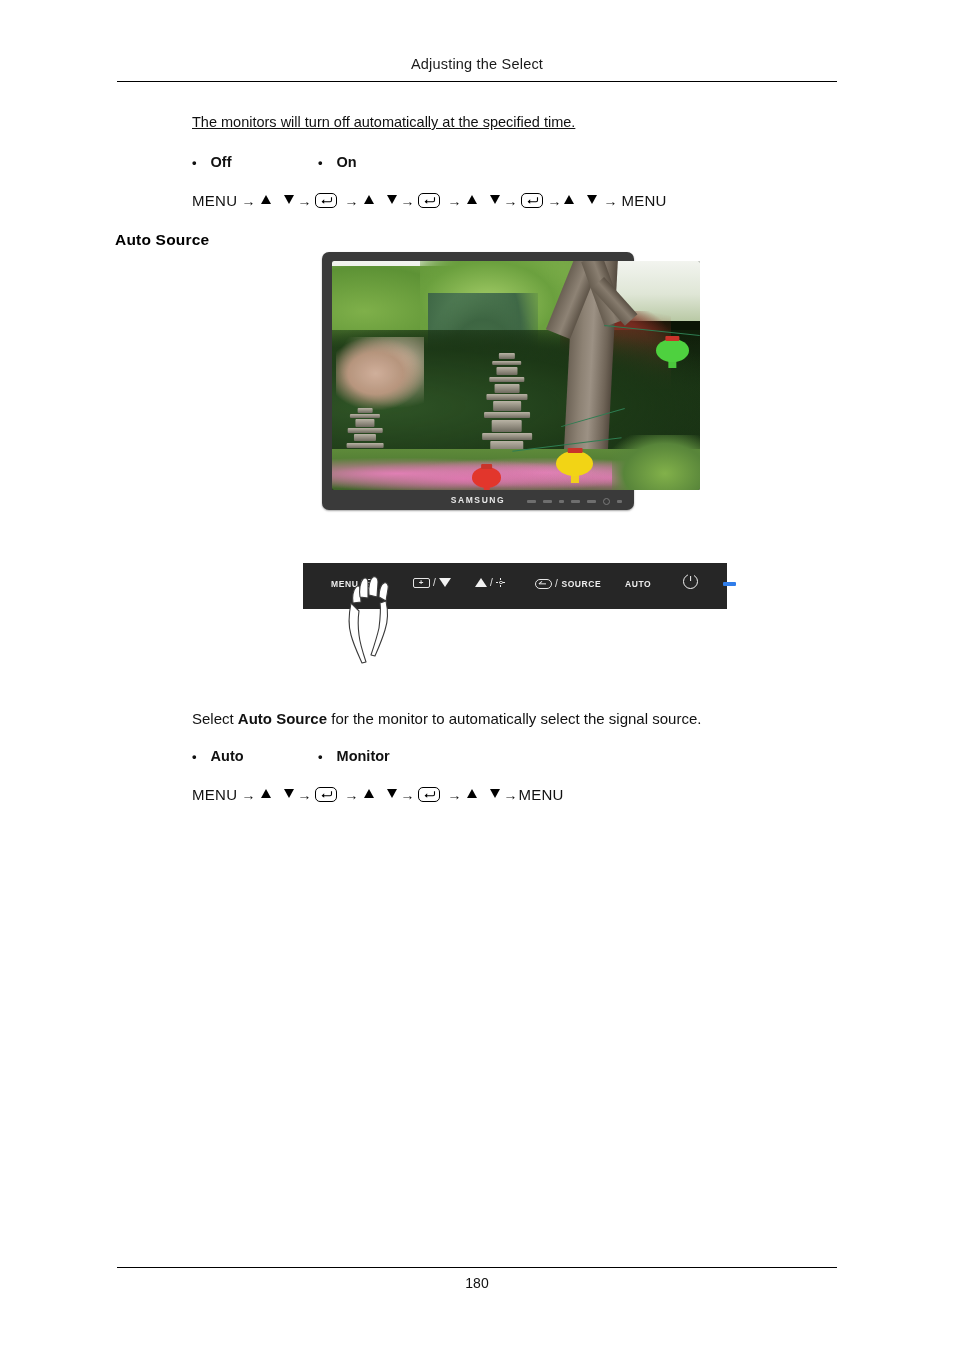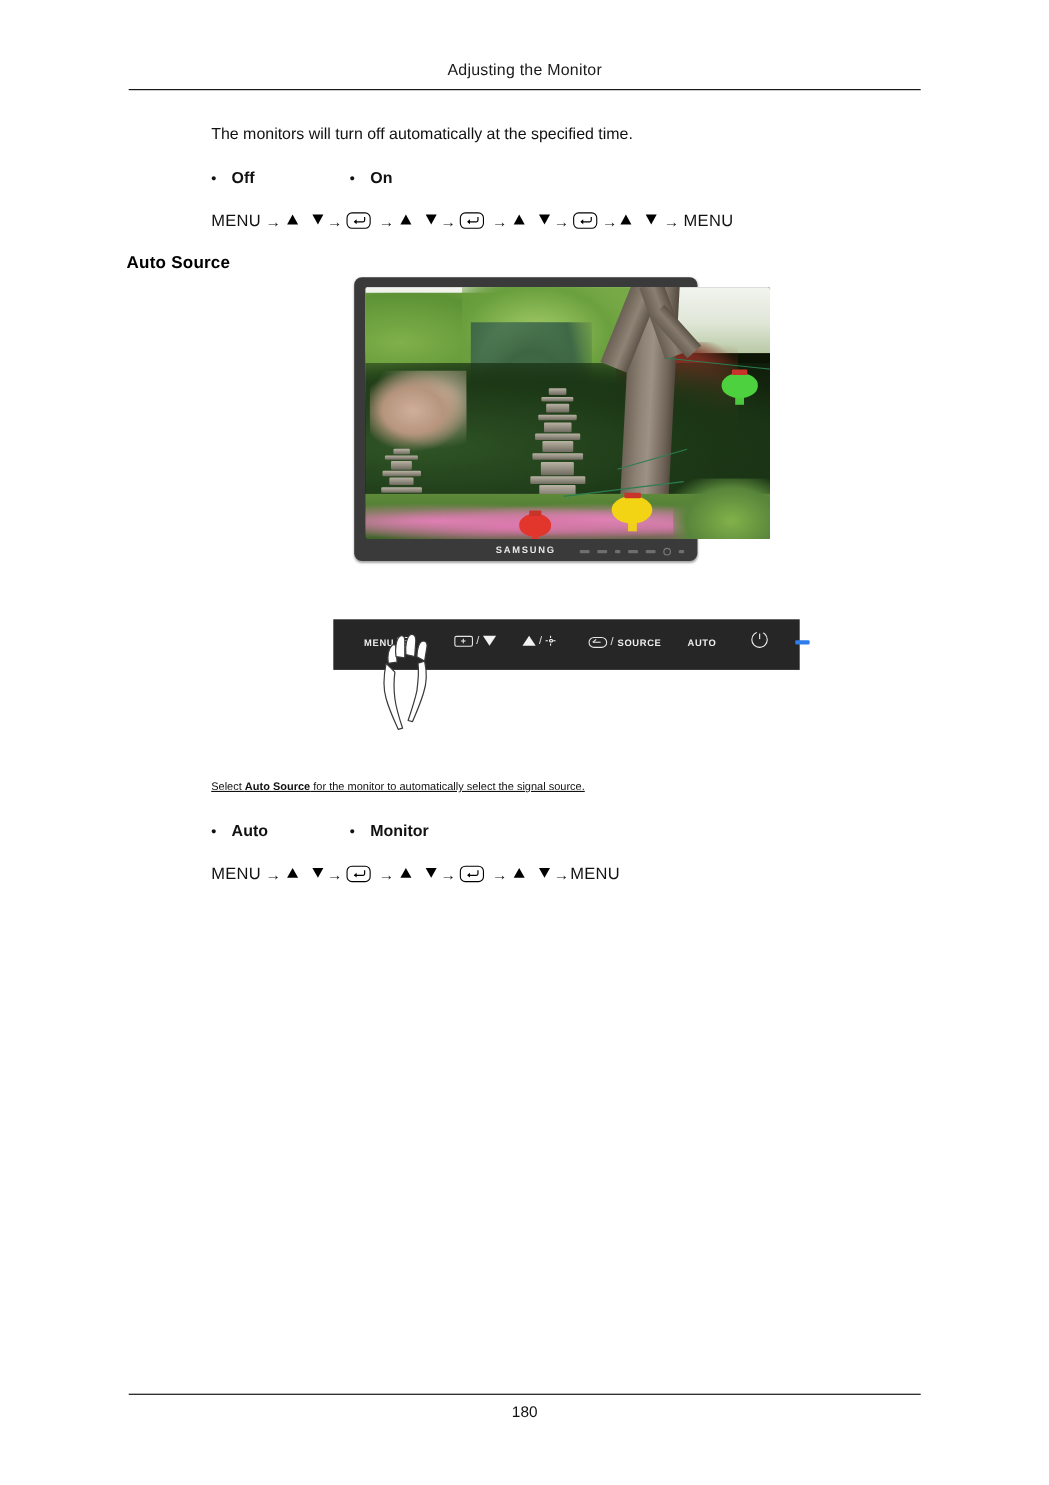--- a/index.html
+++ b/index.html
@@ -37,20 +37,21 @@
   }
 
   
   .intro-text {
     position: absolute;
     left: 192px;
     top: 114px;
     font-size: 14.5px;
     color: #111;
     white-space: nowrap;
+    text-decoration: underline;
   }
 
   .bullet-row {
     position: absolute;
     display: flex;
     align-items: baseline;
   }
   .bullet-row.row-1 { left: 192px; top: 154px; }
   .bullet-row.row-2 { left: 192px; top: 748px; }
 
@@ -466,24 +467,23 @@
     width: 86px;
     height: 92px;
     pointer-events:none;
   }
 
   
   .select-text {
     position: absolute;
     left: 192px;
     top: 710px;
-    font-size: 10px;
+    font-size: 15px;
     color: #111;
     white-space: nowrap;
-    text-decoration: underline;
   }
   .select-text b { font-weight: bold; }
 
   
   .footer-rule {
     position: absolute;
     left: 117px;
     top: 1267px;
     width: 720px;
     height: 0;
@@ -495,21 +495,21 @@
     top: 1275px;
     width: 720px;
     text-align: center;
     font-size: 14px;
     color: #111;
   }
 </style>
 </head>
 <body>
 
-<div class="page-header">Adjusting the Monitor</div>
+<div class="page-header">Adjusting the Select</div>
 <div class="header-rule"></div>
 
 <div class="intro-text">The monitors will turn off automatically at the specified time.</div>
 
 <div class="bullet-row row-1">
   <span class="bullet-item bullet-w1">
     <span class="bullet-dot">•</span>
     <span>Off</span>
   </span>
   <span class="bullet-item bullet-w2">

